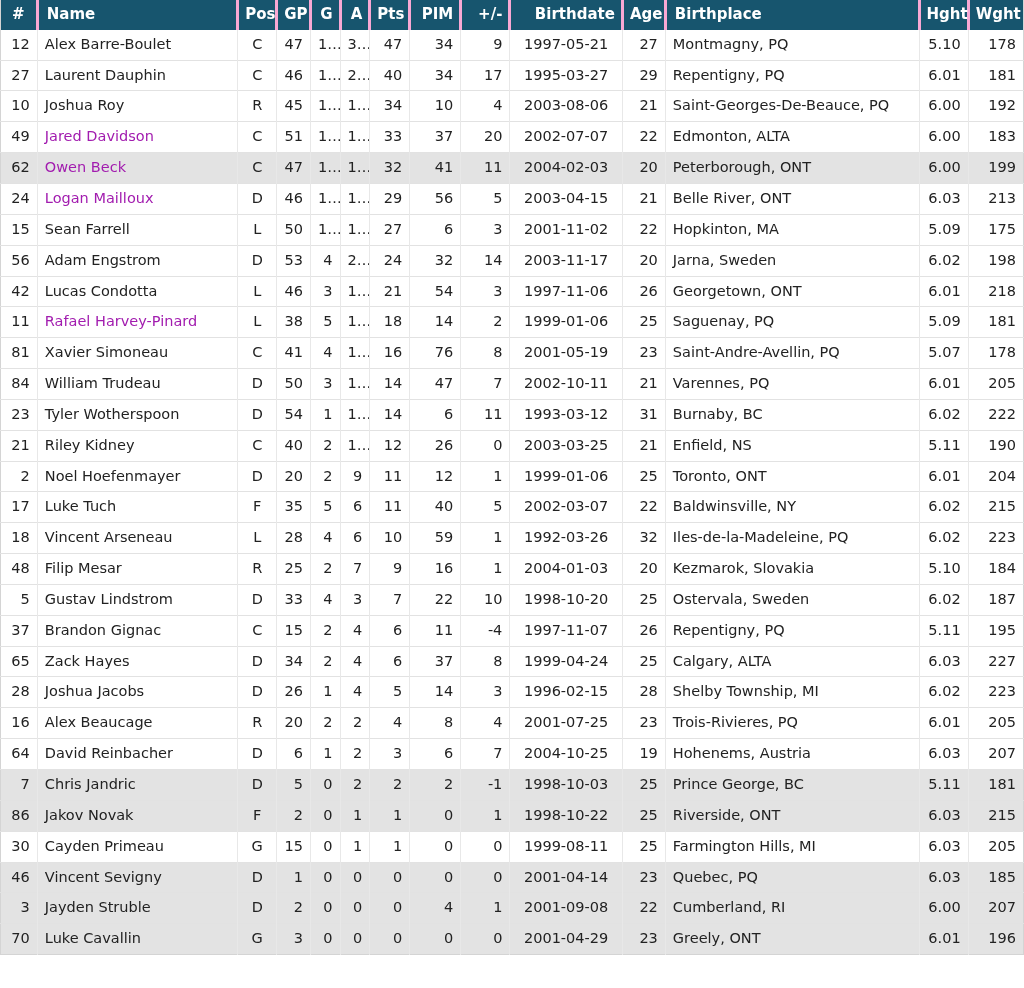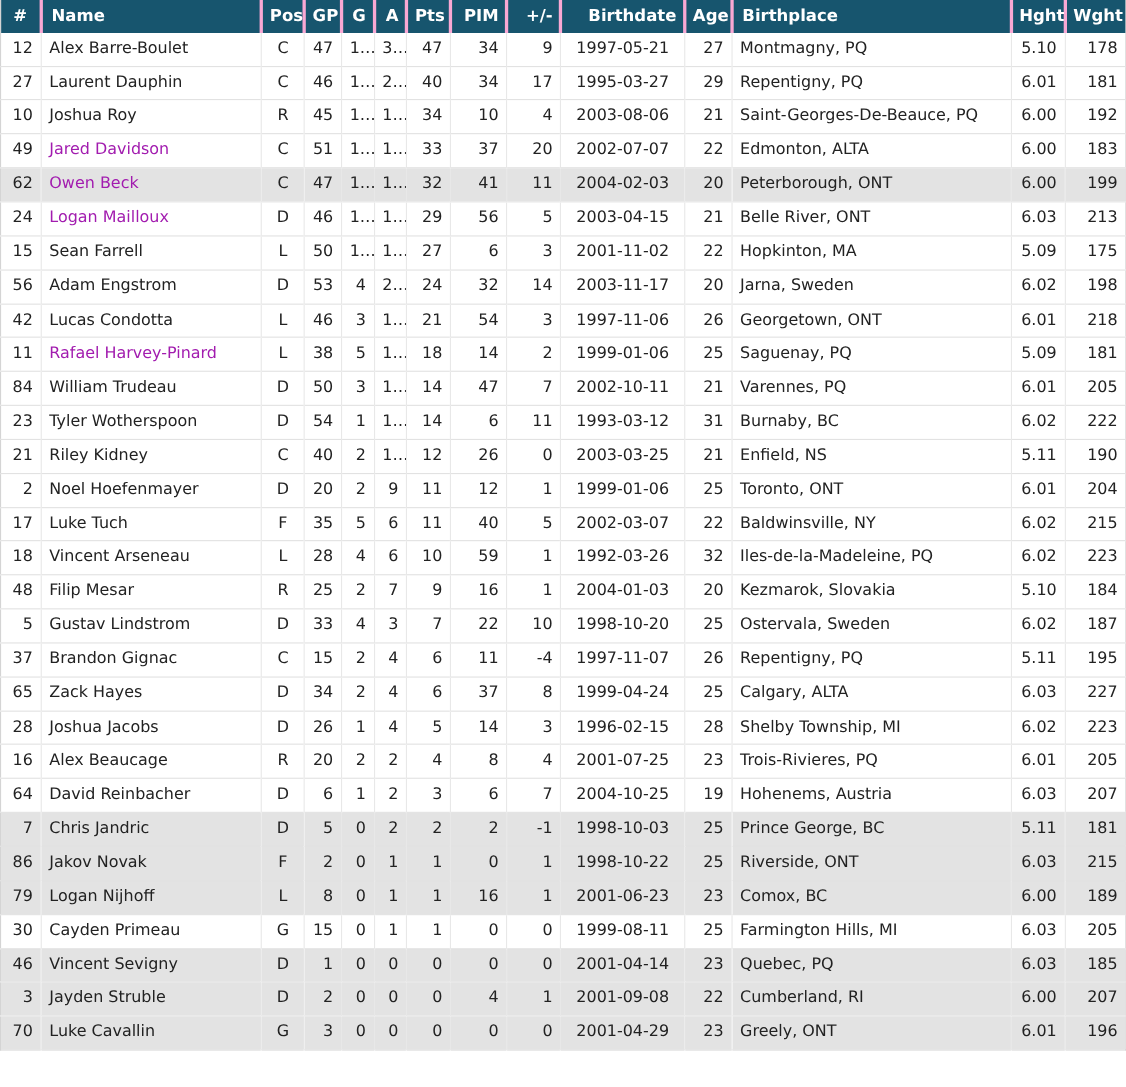--- a/index.html
+++ b/index.html
@@ -271,20 +271,36 @@
         <td class="num">18</td>
         <td class="num">14</td>
         <td class="num">2</td>
         <td class="ctr">1999-01-06</td>
         <td class="num">25</td>
         <td class="txt">Saguenay, PQ</td>
         <td class="num">5.09</td>
         <td class="num lastcol">181</td>
       </tr>
       <tr class="plain">
+        <td class="num">81</td>
+        <td class="txt">Xavier Simoneau</td>
+        <td class="ctr">C</td>
+        <td class="num">41</td>
+        <td class="num">4</td>
+        <td class="num">12</td>
+        <td class="num">16</td>
+        <td class="num">76</td>
+        <td class="num">8</td>
+        <td class="ctr">2001-05-19</td>
+        <td class="num">23</td>
+        <td class="txt">Saint-Andre-Avellin, PQ</td>
+        <td class="num">5.07</td>
+        <td class="num lastcol">178</td>
+      </tr>
+      <tr class="plain">
         <td class="num">84</td>
         <td class="txt">William Trudeau</td>
         <td class="ctr">D</td>
         <td class="num">50</td>
         <td class="num">3</td>
         <td class="num">11</td>
         <td class="num">14</td>
         <td class="num">47</td>
         <td class="num">7</td>
         <td class="ctr">2002-10-11</td>
@@ -510,36 +526,20 @@
         <td class="num">1</td>
         <td class="num">1</td>
         <td class="num">0</td>
         <td class="num">1</td>
         <td class="ctr">1998-10-22</td>
         <td class="num">25</td>
         <td class="txt">Riverside, ONT</td>
         <td class="num">6.03</td>
         <td class="num lastcol">215</td>
       </tr>
-      <tr class="shaded">
-        <td class="num">79</td>
-        <td class="txt">Logan Nijhoff</td>
-        <td class="ctr">L</td>
-        <td class="num">8</td>
-        <td class="num">0</td>
-        <td class="num">1</td>
-        <td class="num">1</td>
-        <td class="num">16</td>
-        <td class="num">1</td>
-        <td class="ctr">2001-06-23</td>
-        <td class="num">23</td>
-        <td class="txt">Comox, BC</td>
-        <td class="num">6.00</td>
-        <td class="num lastcol">189</td>
-      </tr>
       <tr class="plain">
         <td class="num">30</td>
         <td class="txt">Cayden Primeau</td>
         <td class="ctr">G</td>
         <td class="num">15</td>
         <td class="num">0</td>
         <td class="num">1</td>
         <td class="num">1</td>
         <td class="num">0</td>
         <td class="num">0</td>

